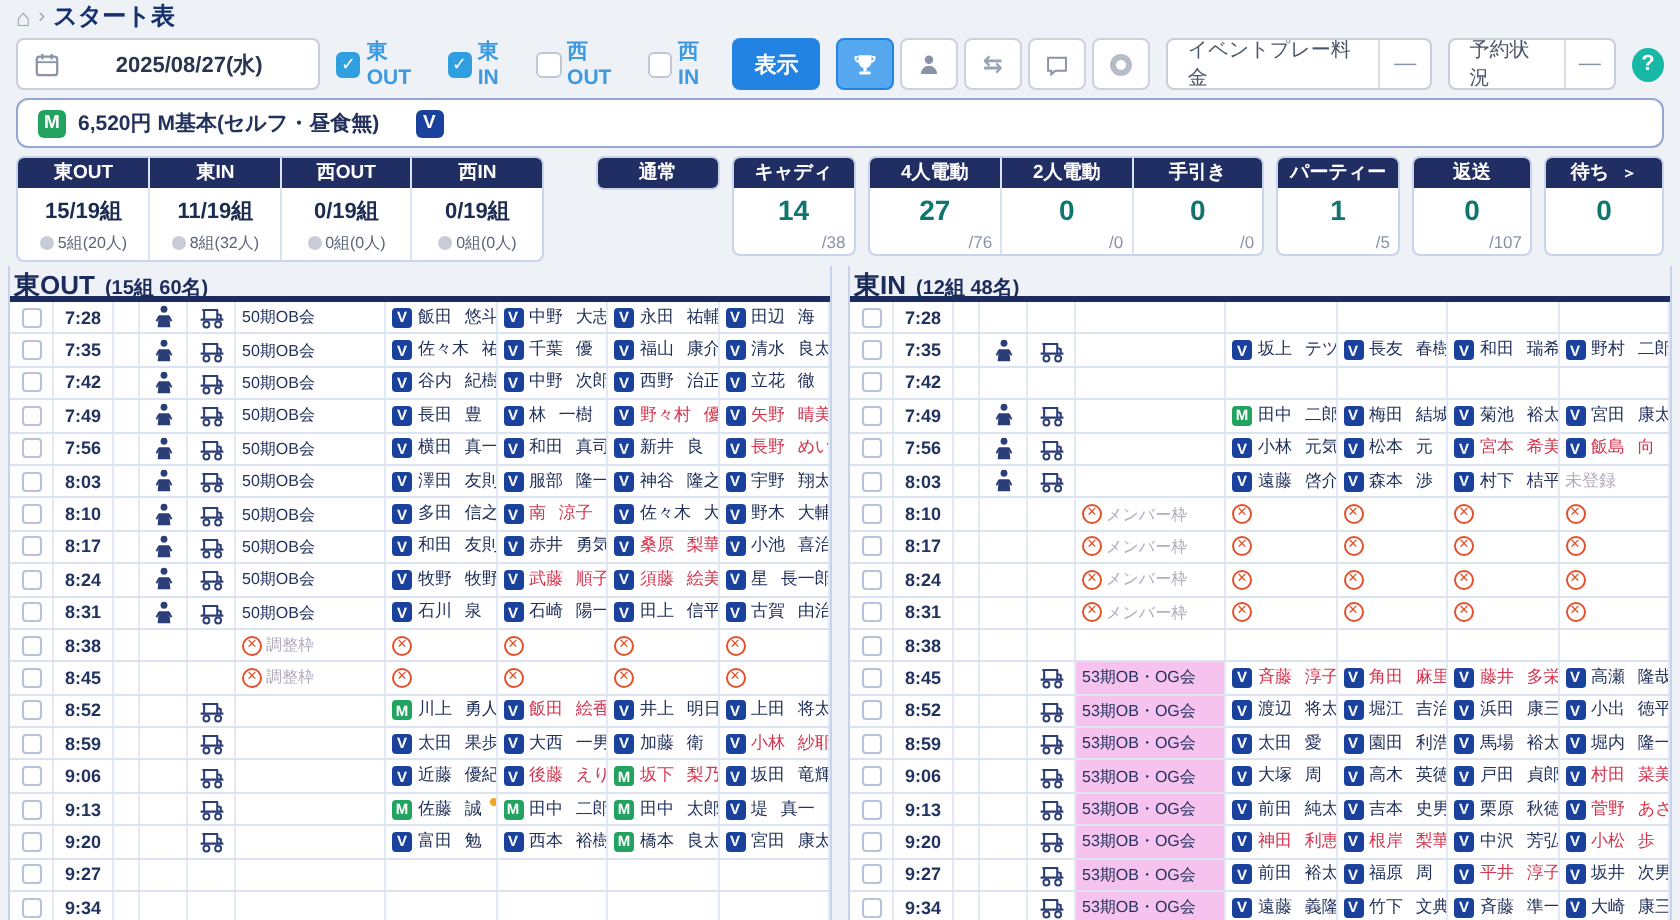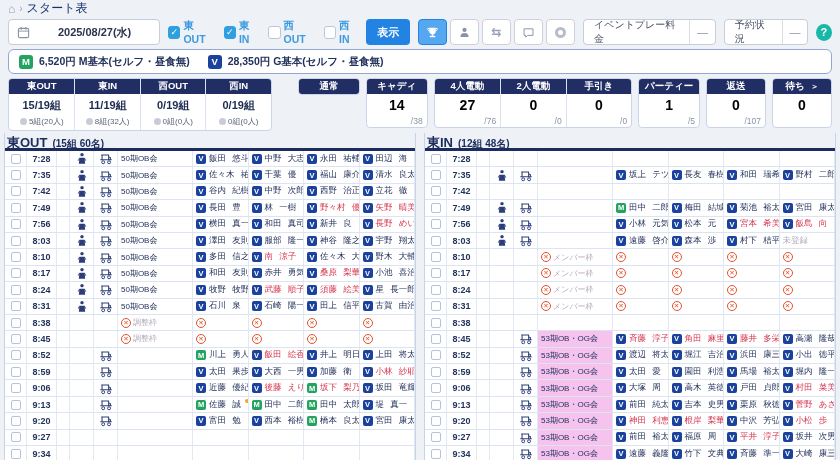--- a/index.html
+++ b/index.html
@@ -2,21 +2,21 @@
 <html><head>
 <meta charset="utf-8">
 <style>
   *{box-sizing:border-box;margin:0;padding:0}
   html,body{width:840px;height:460px;overflow:hidden}
   body{font-family:"Liberation Sans","DejaVu Sans",sans-serif;background:#eef1f6;color:#1c2b50;}
   
   .breadcrumb{display:flex;align-items:center;gap:4px;padding:3px 8px;height:17px}
   .breadcrumb .home{color:#9aa3b5;font-size:12px;line-height:1}
   .breadcrumb .sep{color:#9aa3b5;font-size:10px}
-  .breadcrumb .crumb-title{color:#17316f;font-weight:normal;font-size:12px}
+  .breadcrumb .crumb-title{color:#17316f;font-weight:bold;font-size:12px}
   
   .toolbar{display:flex;align-items:center;gap:8px;padding:1px 8px;height:30px}
   .date-box{display:flex;align-items:center;gap:8px;background:#fff;border:1px solid #c7cdd9;border-radius:4px;height:26px;width:160px;padding:8px 8px;cursor:pointer}
   .date-box .dv{font-size:11px;font-weight:600;color:#2a3550;flex:1;text-align:center}
   .filters{display:flex;align-items:center;gap:10px}
   .filter{display:flex;align-items:center;gap:3px;cursor:pointer}
   .fcb{width:13px;height:13px;border-radius:3px;border:1px solid #bfc7d4;background:#fff;display:flex;align-items:center;justify-content:center;color:#fff;font-size:9px;font-weight:bold}
   .fcb.on{background:#2f9fe0;border-color:#2f9fe0}
   .flabel{font-size:10.5px;font-weight:bold;color:#3d9ae0}
   .show-btn{background:#2283e2;color:#fff;border:none;border-radius:4px;height:26px;width:46px;font-size:11px;font-weight:bold;cursor:pointer;font-family:inherit}
@@ -38,21 +38,21 @@
   .card{background:#fff;border:1px solid #c9d4ea;border-radius:4px;overflow:hidden}
   .card-head{background:#212e63;color:#fff;font-size:9.5px;font-weight:bold;text-align:center;height:15px;display:flex;align-items:center;justify-content:center}
   .mc{display:flex;flex-direction:column}
   .mc-cols{display:flex}
   .mc-col{width:70px;display:flex;flex-direction:column}
   .mc-col+.mc-col{border-left:1px solid #dbe3f2}
   .mc-val{font-size:11px;font-weight:bold;color:#1c2b50;text-align:center;padding:4px 0 2px}
   .mc-sub{font-size:8px;color:#5a6residual478;color:#5a6478;display:flex;align-items:center;justify-content:center;gap:2px;padding:1px 0 3px}
   .gdot{width:7px;height:7px;border-radius:50%;background:#c7ccd6;display:inline-block}
   .big-card .body{position:relative;height:33px}
-  .bigv{position:absolute;left:0;top:3px;width:100%;text-align:center;font-size:14px;font-weight:bold;color:#000000}
+  .bigv{position:absolute;left:0;top:3px;width:100%;text-align:center;font-size:14px;font-weight:bold;color:#0f766e}
   .den{position:absolute;right:4px;bottom:1px;font-size:8.5px;color:#8a93a6}
   .norm-body{height:33px;display:flex;align-items:center;justify-content:center;font-size:9.5px;font-weight:bold;color:#1c2b50;padding:0 4px}
   .wait-head{display:flex;align-items:center;justify-content:center;gap:6px}
   .wait-arrow{font-size:8px}
   
   .tables{display:flex;gap:8px;margin:2px 4px 0}
   .course{width:412px;background:#fff;border:1px solid #c7d3e8;border-top:none}
   .course-title{height:18px;display:flex;align-items:baseline;gap:5px;padding:1px 2px 0;border-bottom:3px solid #1d2c5f;background:#eef1f6}
   .ct-name{font-size:13px;font-weight:800;color:#1a2b5c}
   .ct-count{font-size:10px;font-weight:bold;color:#1a2b5c}
@@ -157,21 +157,20 @@
     <span class="fl">予約状況</span>
     <span class="fv">—</span>
   </div>
   <span class="help">?</span>
 </div>
 
 <div class="price-bar" id="pricebar">
     <span class="pb-badge" style="background: rgb(34, 163, 95);">M</span>
     <span class="pb-text">6,520円 M基本(セルフ・昼食無)</span>
     <span class="pb-badge" style="background: rgb(26, 66, 156);">V</span>
-    <span class="pb-text">28,350円 G基本(セルフ・昼食無)</span>
   </div>
 
 <div class="stats" id="stats">
     <div class="card mc">
       <div class="mc-cols">
         <div class="card-head mc-col">東OUT</div>
         <div class="card-head mc-col">東IN</div>
         <div class="card-head mc-col">西OUT</div>
         <div class="card-head mc-col">西IN</div>
       </div>

